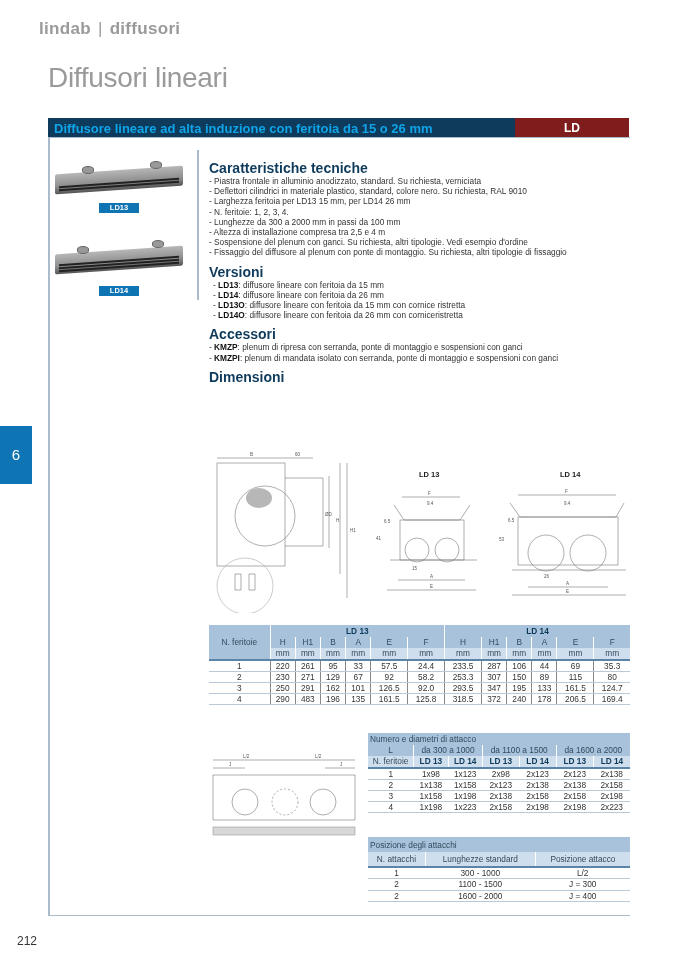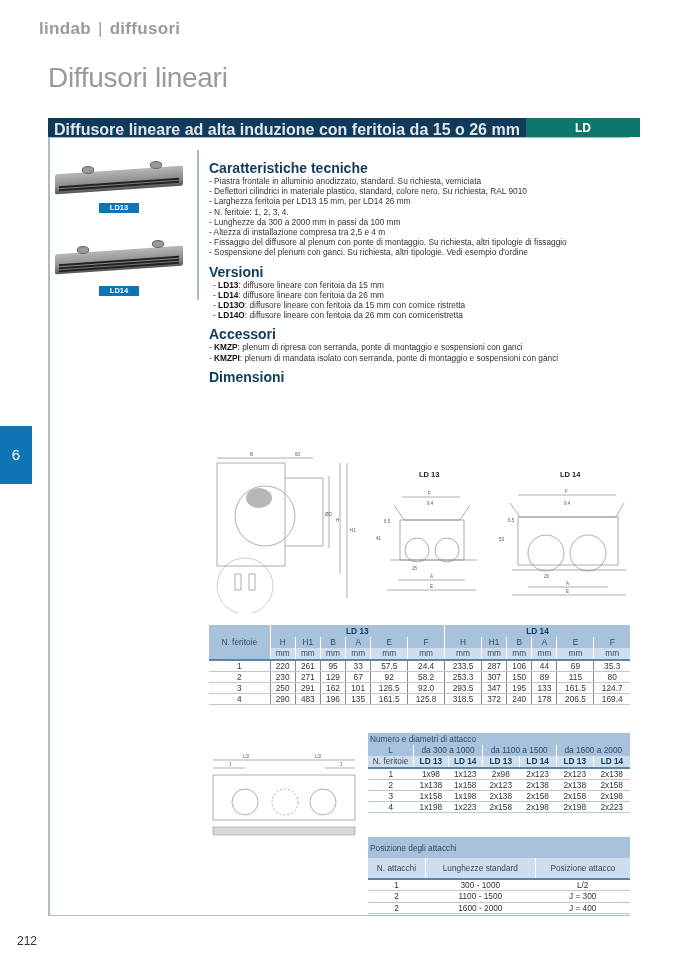--- a/index.html
+++ b/index.html
@@ -2,22 +2,22 @@
 <html><head>
 <meta charset="utf-8">
 <style>
   * { box-sizing: border-box; margin: 0; padding: 0; }
   body { width: 677px; height: 958px; background: #fff; position: relative; overflow: hidden;
          font-family: "Liberation Sans", sans-serif; color: #333; }
   .brand { position: absolute; left: 39px; top: 19px; font-size: 17px; font-weight: bold; color: #9a9a9a; letter-spacing: 0.3px; }
   .brand .sep { font-weight: normal; margin: 0 2px; }
   .page-title { position: absolute; left: 48px; top: 62px; font-size: 28px; color: #9a9a9a; font-weight: normal; letter-spacing: -0.3px; }
   .header-bar { position: absolute; left: 48px; top: 118px; width: 582px; height: 20px; display: flex; border-bottom: 1px solid #aab9c8; }
-  .header-bar .title { flex: 0 0 467px; background: #0e3a5c; color: #e5e5e5; font-weight: bold; font-size: 16px; padding: 3px 6px; white-space: nowrap; }
-  .header-bar .code { flex: 0 0 114px; background: #0f766e; color: #fff; font-weight: bold; font-size: 12px; text-align: center; padding-top: 3px; }
+  .header-bar .title { flex: 0 0 467px; background: #0e3a5c; color: #0ea5e9; font-weight: bold; font-size: 13px; padding: 3px 6px; white-space: nowrap; }
+  .header-bar .code { flex: 0 0 114px; background: #7f1d1d; color: #fff; font-weight: bold; font-size: 12px; text-align: center; padding-top: 3px; }
   .frame-left { position: absolute; left: 48px; top: 138px; width: 2px; height: 778px; background: #a9bccd; }
   .frame-bottom { position: absolute; left: 48px; top: 915px; width: 582px; height: 1px; background: #a9bccd; }
   .img-col-line { position: absolute; left: 197px; top: 150px; width: 2px; height: 150px; background: #a9bccd; }
   .product { position: absolute; left: 55px; width: 130px; height: 40px; }
   .product .bar { position: absolute; left: 0; top: 10px; width: 128px; height: 20px; background: linear-gradient(#b7b7b7,#8e8e8e 60%,#555); transform: skewY(-4deg); border-radius: 2px; }
   .product .slot { position: absolute; left: 4px; width: 120px; height: 2px; background: #222; transform: skewY(-4deg); }
   .product .knob { position: absolute; width: 12px; height: 8px; background: #999; border-radius: 50%/40%; border: 1px solid #666; }
   .prod-label { position: absolute; left: 99px; width: 40px; height: 10px; background: #0f74b4; color: #fff; font-size: 7.5px; font-weight: bold; text-align: center; line-height: 10px; }
   .content { position: absolute; left: 209px; top: 152px; width: 425px; }
   .content h2 { font-size: 14px; color: #0e3a5c; font-weight: bold; line-height: 15px; }
@@ -36,21 +36,21 @@
   .t1 thead tr.units th { background: #cfdeec; border-bottom: 2px solid #5b85a8; }
   .t1 tbody td { border-bottom: 1px solid #b9c9d8; border-left: 1px solid #888; color: #333; height: 10.5px; }
   .t1 tbody td:first-child { border-left: none; }
   .t2 { left: 368px; top: 733px; width: 262px; }
   .t2 thead th { background: #a7c2da; color: #34495e; height: 11.5px; border-left: 1px solid #fff; }
   .t2 thead th.cap { text-align: left; padding-left: 2px; border-left: none; }
   .t2 thead tr.sub th { background: #cfdeec; border-bottom: 2px solid #5b85a8; }
   .t2 thead tr.sub th.b { font-weight: bold; color: #0e3a5c; }
   .t2 tbody td { border-bottom: 1px solid #b9c9d8; height: 11px; }
   .t3 { left: 368px; top: 837px; width: 262px; }
-  .t3 thead th { background: #a7c2da; color: #34495e; height: 21px; border-left: 1px solid #fff; margin-top: 47px; }
+  .t3 thead th { background: #a7c2da; color: #34495e; height: 15px; border-left: 1px solid #fff; margin-top: 47px; }
   .t3 thead th.cap { text-align: left; padding-left: 2px; border-left: none; }
   .t3 thead tr.sub th { background: #cfdeec; border-bottom: 2px solid #5b85a8; }
   .t3 tbody td { border-bottom: 1px solid #b9c9d8; height: 11.5px; }
   .dlabel { font-size: 7.5px; font-weight: bold; fill: #222; font-family: "Liberation Sans", sans-serif; }
   .dsmall { font-size: 4.5px; fill: #555; font-family: "Liberation Sans", sans-serif; }
 </style>
 </head>
 <body>
 
 <div class="brand">
@@ -92,22 +92,22 @@
 <div class="content">
   <div class="sec" style="margin-top:9px;">
     <h2>Caratteristiche tecniche</h2>
     <ul>
       <li>- Piastra frontale in alluminio anodizzato, standard. Su richiesta, verniciata</li>
       <li>- Deflettori cilindrici in materiale plastico, standard, colore nero. Su richiesta, RAL 9010</li>
       <li>- Larghezza feritoia per LD13 15 mm, per LD14 26 mm</li>
       <li>- N. feritoie: 1, 2, 3, 4.</li>
       <li>- Lunghezze da 300 a 2000 mm in passi da 100 mm</li>
       <li>- Altezza di installazione compresa tra 2,5 e 4 m</li>
+      <li>- Sospensione del plenum con ganci. Su richiesta, altri tipologie. Vedi esempio d'ordine</li>
       <li>- Fissaggio del diffusore al plenum con ponte di montaggio. Su richiesta, altri tipologie di fissaggio</li>
-      <li>- Sospensione del plenum con ganci. Su richiesta, altri tipologie. Vedi esempio d'ordine</li>
     </ul>
   </div>
   <div class="sec">
     <h2>Versioni</h2>
     <ul class="indent">
       <li>- <b>LD13</b><span>: diffusore lineare con feritoia da 15 mm</span></li>
       <li>- <b>LD14</b><span>: diffusore lineare con feritoia da 26 mm</span></li>
       <li>- <b>LD13O</b><span>: diffusore lineare con feritoia da 15 mm con cornice ristretta</span></li>
       <li>- <b>LD14O</b><span>: diffusore lineare con feritoia da 26 mm con corniceristretta</span></li>
     </ul>

